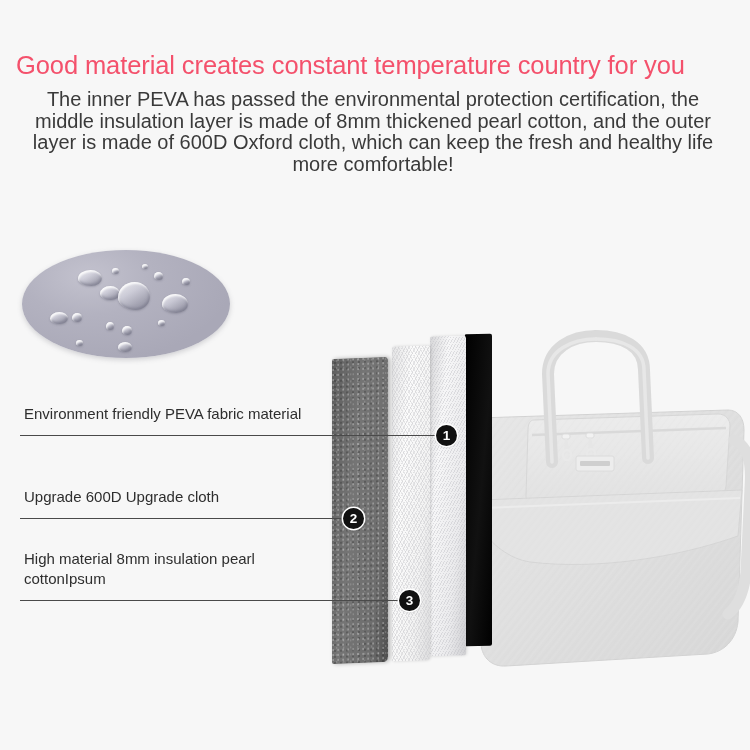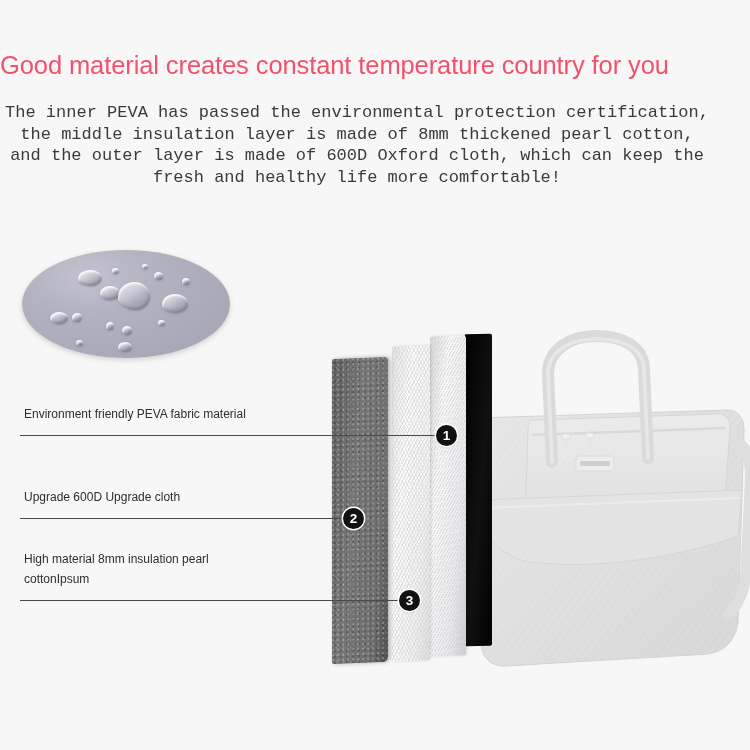--- a/index.html
+++ b/index.html
@@ -18,41 +18,40 @@
   #page {
     position: relative;
     width: 750px;
     height: 750px;
     background: #f7f7f7;
   }
 
   
   #header-block {
     position: absolute;
-    left: 0;
+    left: 16px;
     top: 48px;
     width: 639px;
     text-align: center;
   }
   #headline {
     font-size: 25.5px;
     font-weight: 400;
     color: #f4516c;
     letter-spacing: -0.1px;
     line-height: 34px;
     white-space: nowrap;
   }
   #subcopy {
-    margin: 20px auto 0 auto;
+    margin: 7px auto 0 auto;
     width: 714px;
-    font-size: 17px;
+    font-size: 20px;
     line-height: 21.5px;
     color: #3a3a3a;
     text-align: center;
-    font-family: Liberation Mono, monospace;
   }
 
   
   #drop-oval {
     position: absolute;
     left: 22px;
     top: 250px;
     width: 208px;
     height: 108px;
     border-radius: 50%;
@@ -157,21 +156,21 @@
   }
 
   
   .callout-line {
     position: absolute;
     height: 0;
     border-top: 1.3px solid #4a4a4a;
   }
   .callout-text {
     position: absolute;
-    font-size: 12px;
+    font-size: 15px;
     color: #2e2e2e;
     line-height: 20px;
     white-space: pre-line;
   }
   .marker {
     position: absolute;
     width: 21px;
     height: 21px;
     border-radius: 50%;
     background: #111;

